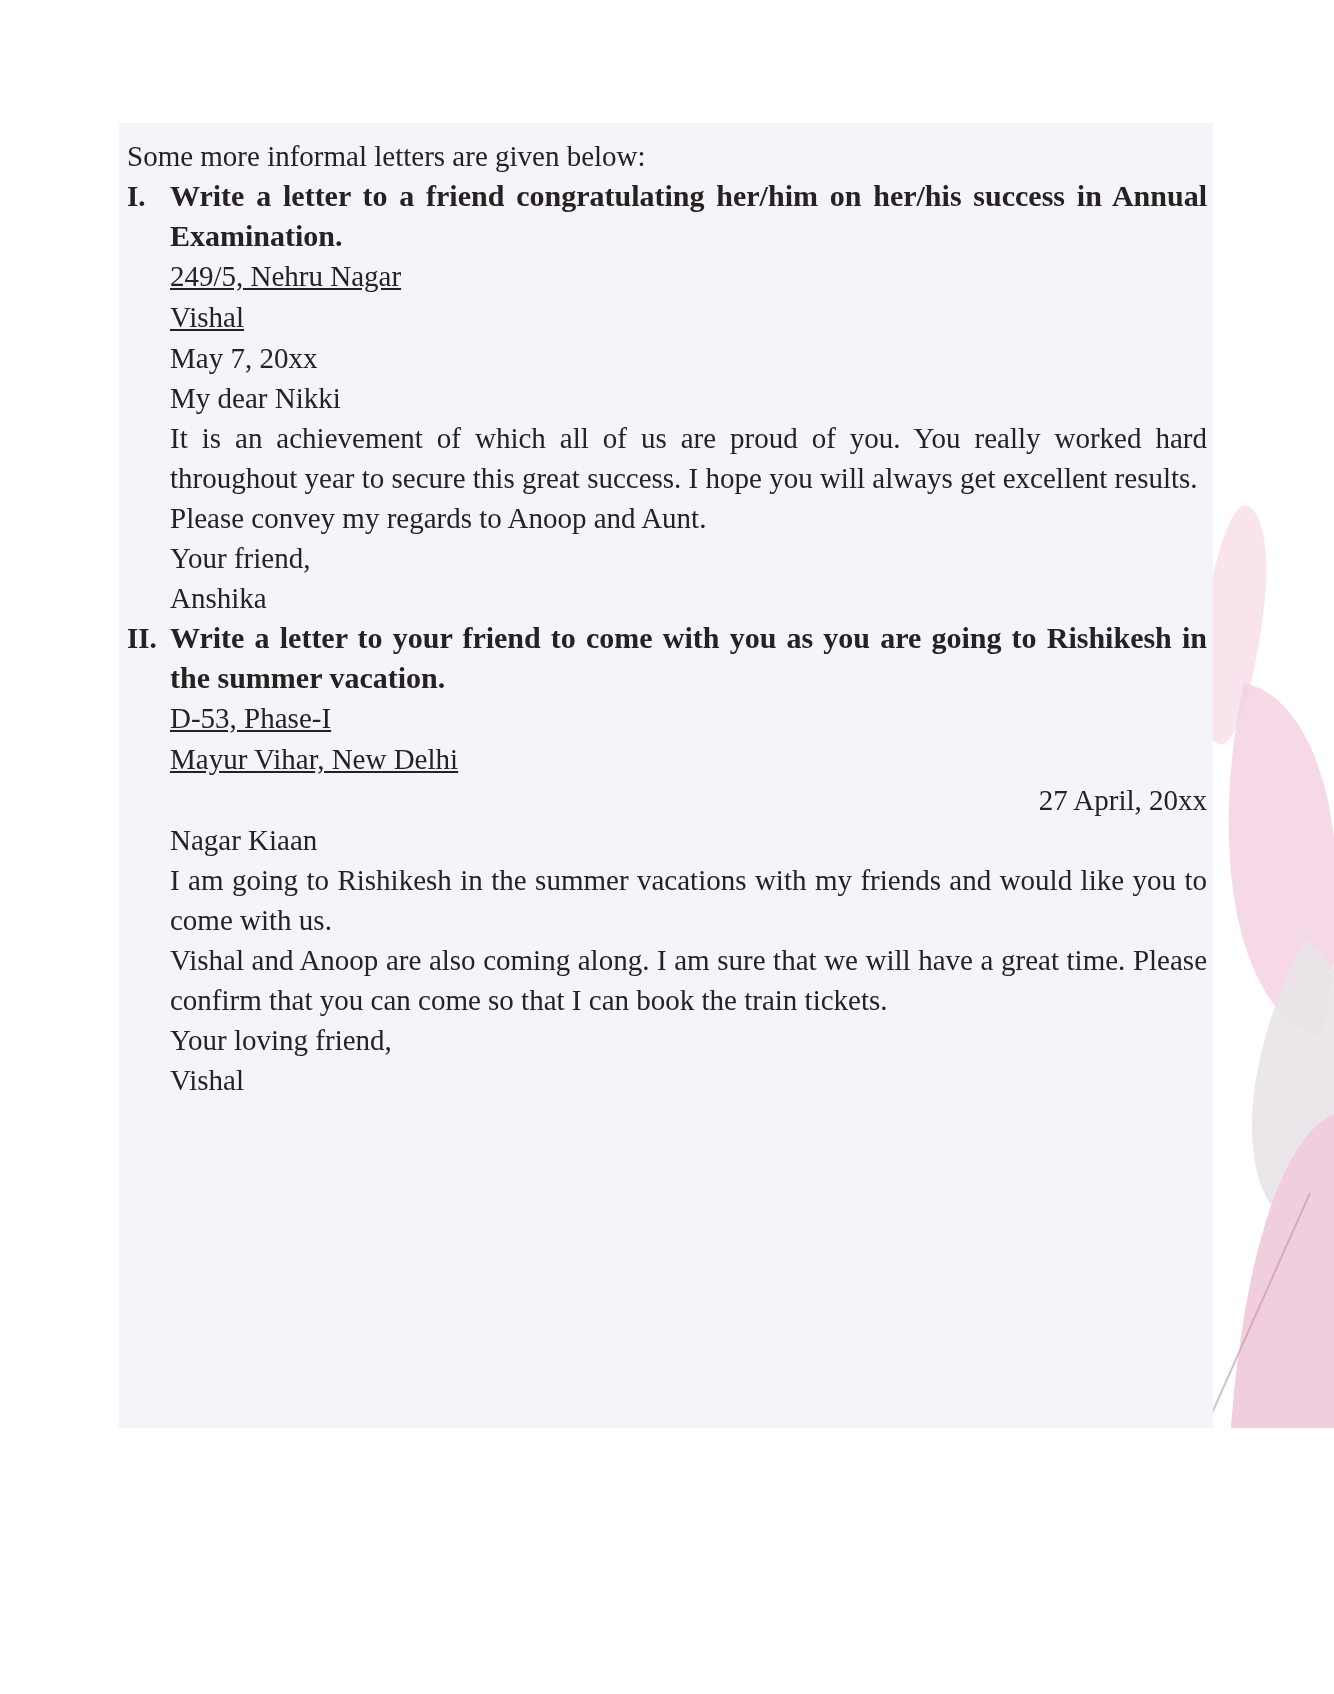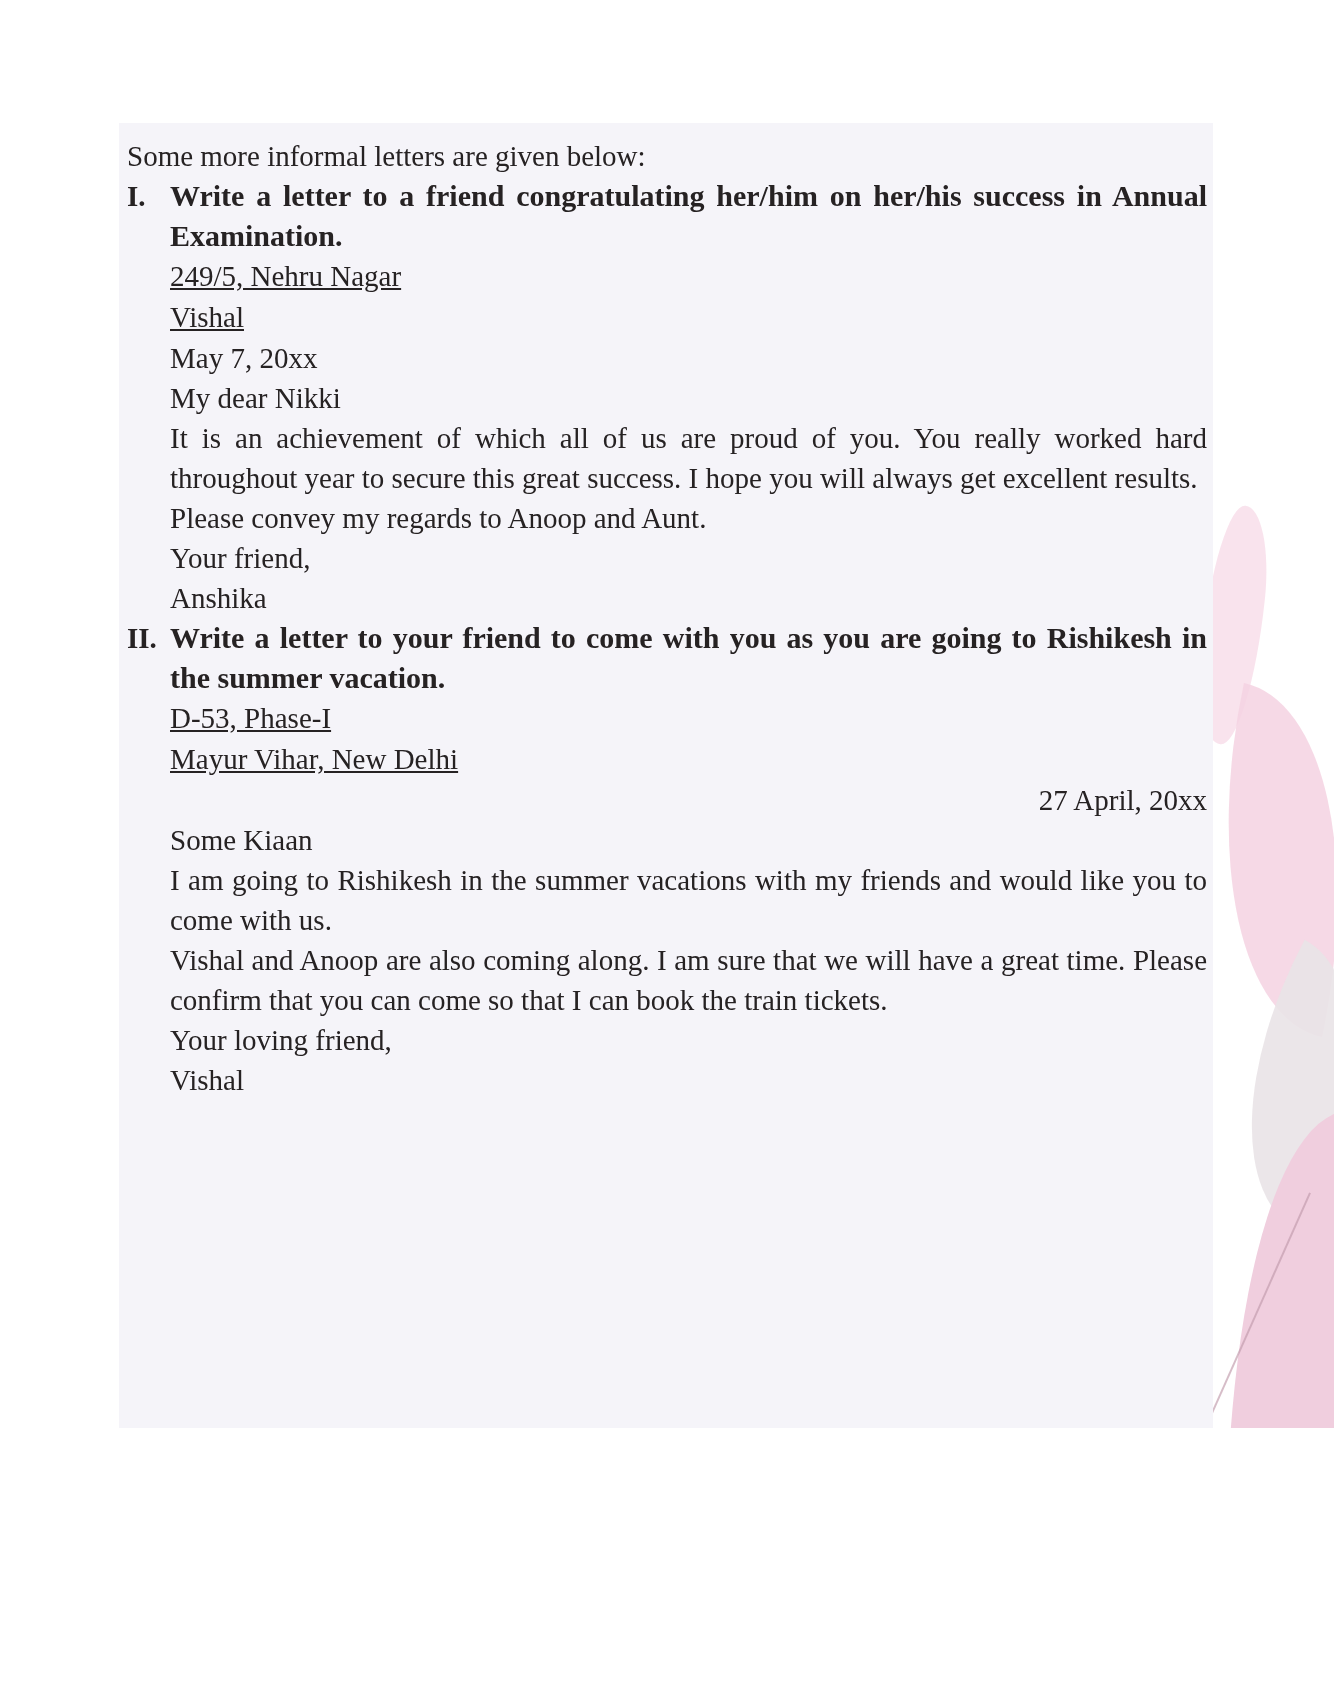--- a/index.html
+++ b/index.html
@@ -123,21 +123,21 @@
       </div>
     </div>
 
     <div class="sec mt12">
       <div class="num">II.</div>
       <div class="sec-body">
         <h3 class="sec-title">Write a letter to your friend to come with you as you are going to Rishikesh in the summer vacation.</h3>
         <div class="addr mt3">D-53, Phase-I</div>
         <div class="addr">Mayur Vihar, New Delhi</div>
         <p class="mt25">27 April, 20xx</p>
-        <p class="mt15">Some Kiaan</p>
+        <p class="mt15">Nagar Kiaan</p>
         <p class="j mt10">I am going to Rishikesh in the summer vacations with my friends and would like you to come with us.</p>
         <p class="j">Vishal and Anoop are also coming along. I am sure that we will have a great time. Please confirm that you can come so that I can book the train tickets.</p>
         <p>Your loving friend,</p>
         <p class="mt3">Vishal</p>
       </div>
     </div>
   </div>
 
   <div>
 

